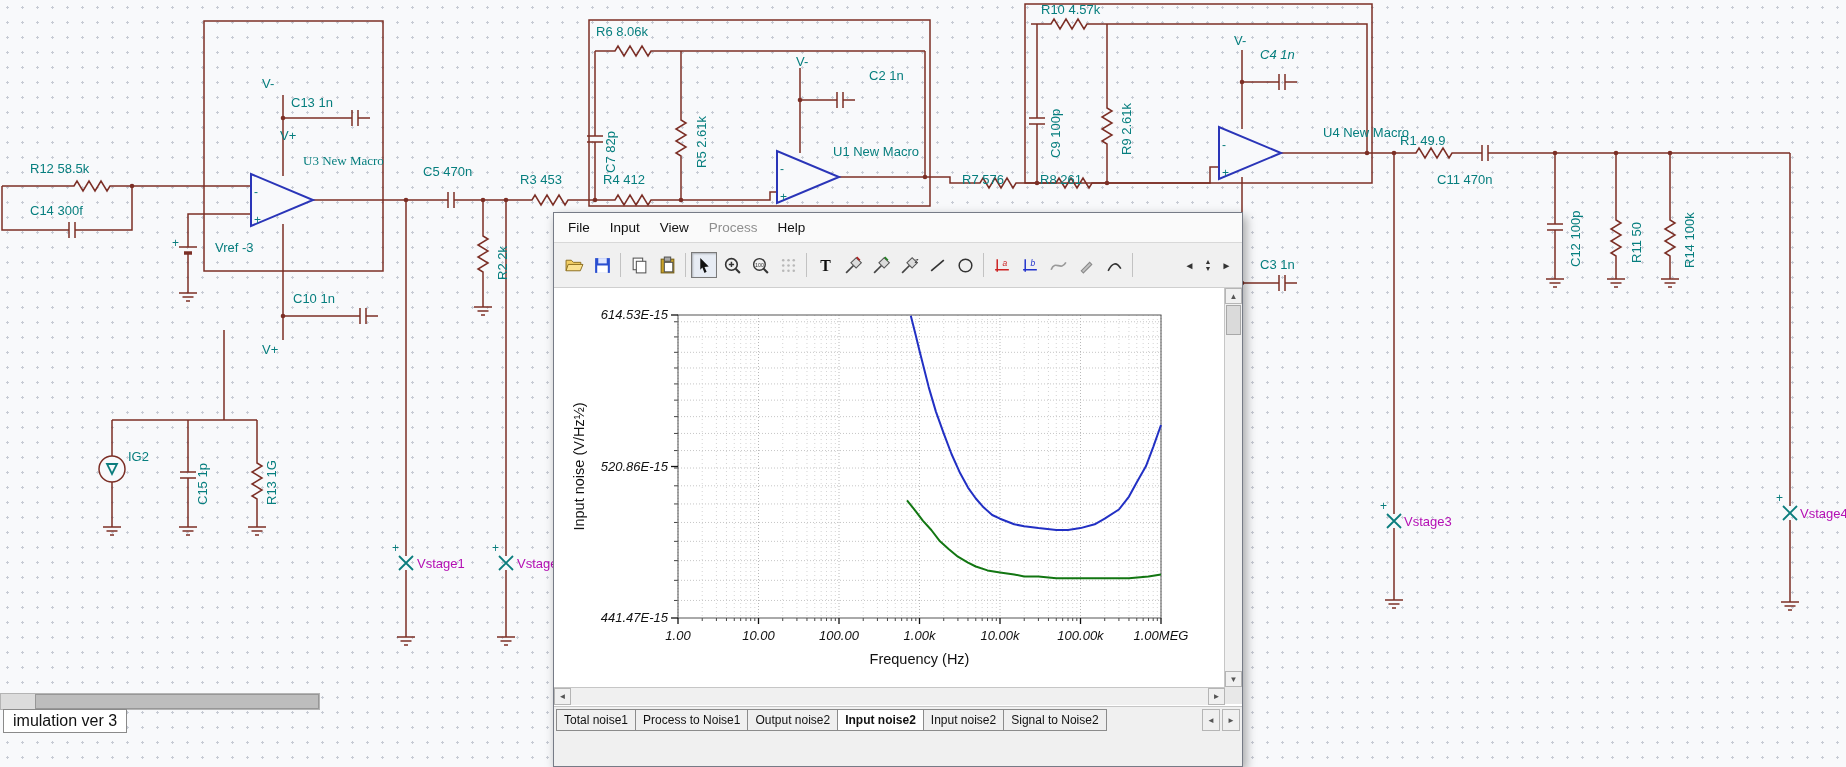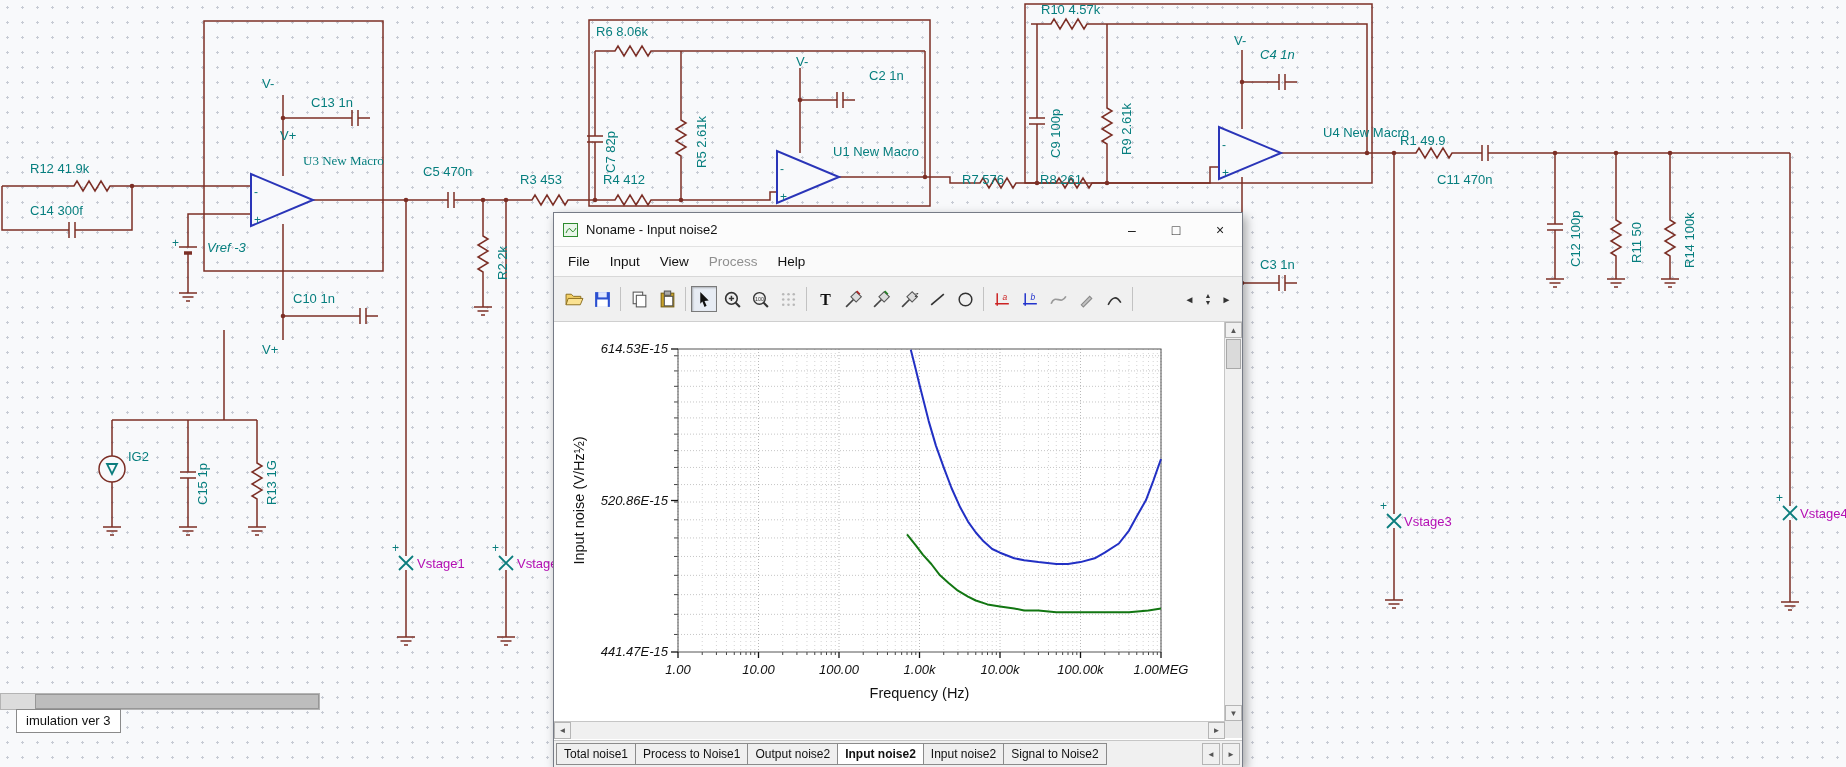--- a/index.html
+++ b/index.html
@@ -11,22 +11,22 @@
   #schematic{position:absolute;left:0;top:0;}
   #schematic-labels{position:absolute;left:0;top:0;width:100%;height:100%;pointer-events:none;}
   .sch-label{position:absolute;color:#067e7e;font-size:13px;white-space:nowrap;line-height:15px;}
   .sch-label.mag{color:#b410b4;}
   .sch-label.rot{transform-origin:0 0;transform:rotate(-90deg);}
 
   
   #sch-hscroll{position:absolute;left:0;top:693px;width:318px;height:15px;background:#dcdcdc;border:1px solid #b4b4b4;}
   #sch-hscroll .thumb{position:absolute;left:34px;top:0;width:282px;height:13px;background:#bdbdbd;border:1px solid #979797;}
   #sheetrow{position:absolute;left:0;top:709px;width:553px;height:25px;}
-  .sheettab{position:absolute;left:16px;top:0;height:22px;line-height:22px;padding:0 9px;background:#ffffff;
-    border:1px solid #8a8a8a;font-size:13px;color:#111;}
+  .sheettab{position:absolute;left:3px;top:0;height:22px;line-height:22px;padding:0 9px;background:#ffffff;
+    border:1px solid #8a8a8a;font-size:16px;color:#111;}
   #statusbar{position:absolute;left:0;top:734px;width:1846px;height:33px;background:#efefef;border-top:1px solid #b2b2b2;}
   .tina-ico{position:absolute;left:5px;top:5px;width:26px;height:22px;border:1px solid #8a8a8a;background:#fff;
     display:flex;align-items:center;justify-content:center;}
   .exitbtn{position:absolute;left:36px;top:4px;width:46px;height:24px;background:#ececec;border:1px solid #6f6f6f;
     box-shadow:inset 1px 1px 0 #ffffff, inset -1px -1px 0 #9a9a9a;font-size:12.5px;font-family:"Liberation Sans",sans-serif;}
   .coords{position:absolute;right:8px;top:5px;width:86px;height:21px;line-height:21px;font-size:12px;color:#222;
     border:1px solid #9a9a9a;box-shadow:inset 1px 1px 2px rgba(0,0,0,.2);background:#f4f4f4;padding-left:6px;}
 
   
   #plotwin{position:absolute;left:553px;top:212px;width:688px;height:553px;background:#f0f0f0;
@@ -199,27 +199,27 @@
       <text x="1222" y="149">-</text>
         <text x="1222" y="177">+</text>
       <text x="392" y="552">+</text>
         <text x="492" y="552">+</text>
       <text x="1380" y="510">+</text>
         <text x="1776" y="502">+</text>
     </g>
   </svg>
 
   <div id="schematic-labels">
-      <span class="sch-label" style="left: 30px; top: 161px;">R12 41.9k</span>
+      <span class="sch-label" style="left: 30px; top: 161px;">R12 58.5k</span>
       <span class="sch-label" style="left: 30px; top: 203px;">C14 300f</span>
       <span class="sch-label" style="left: 262px; top: 76px;">V-</span>
-      <span class="sch-label" style="left: 291px; top: 95px; margin-left: 20px;">C13 1n</span>
+      <span class="sch-label" style="left: 291px; top: 95px;">C13 1n</span>
       <span class="sch-label" style="left: 280px; top: 128px;">V+</span>
       <span class="sch-label" style="left: 303px; top: 153px; font-family: Liberation Serif, serif;">U3 New Macro</span>
-      <span class="sch-label" style="left: 207px; top: 240px; font-style: italic;">Vref -3</span>
+      <span class="sch-label" style="left: 215px; top: 240px;">Vref -3</span>
       <span class="sch-label" style="left: 293px; top: 291px;">C10 1n</span>
       <span class="sch-label" style="left: 262px; top: 342px;">V+</span>
       <span class="sch-label" style="left: 128px; top: 449px;">IG2</span>
       <span class="sch-label rot" style="left: 195px; top: 505px;">C15 1p</span>
       <span class="sch-label rot" style="left: 264px; top: 505px;">R13 1G</span>
       <span class="sch-label" style="left: 423px; top: 164px;">C5 470n</span>
       <span class="sch-label" style="left: 520px; top: 172px;">R3 453</span>
       <span class="sch-label" style="left: 603px; top: 172px;">R4 412</span>
       <span class="sch-label rot" style="left: 495px; top: 280px;">R2 2k</span>
       <span class="sch-label" style="left: 596px; top: 24px;">R6 8.06k</span>
@@ -249,34 +249,20 @@
     </div>
 
   <div id="sch-hscroll">
     <div class="thumb"></div>
   </div>
   <div id="sheetrow">
     <div class="sheettab">imulation ver 3</div>
   </div>
 
   <div id="plotwin">
-    <div class="titlebar">
-      <span class="wicon">
-        <svg width="15" height="14" viewBox="0 0 15 14">
-          <rect x="0.5" y="0.5" width="14" height="13" fill="#eaf6ea" stroke="#2e8b2e"></rect>
-          <path d="M3,10 Q6,3 8,7 T13,5" stroke="#2e8b2e" fill="none"></path>
-        </svg>
-      </span>
-      <span class="wtitle">Noname - Input noise2</span>
-      <span class="wbtns">
-        <span class="wbtn">–</span>
-        <span class="wbtn">□</span>
-        <span class="wbtn">×</span>
-      </span>
-    </div>
     <div class="menubar" id="menubar">
         <span class="menu-item">File</span>
         <span class="menu-item">Input</span>
         <span class="menu-item">View</span>
         <span class="menu-item disabled">Process</span>
         <span class="menu-item">Help</span>
       </div>
     <div class="toolbar" id="toolbar">
         <button class="tbtn">
           <svg width="19" height="19" viewBox="0 0 18 18">

